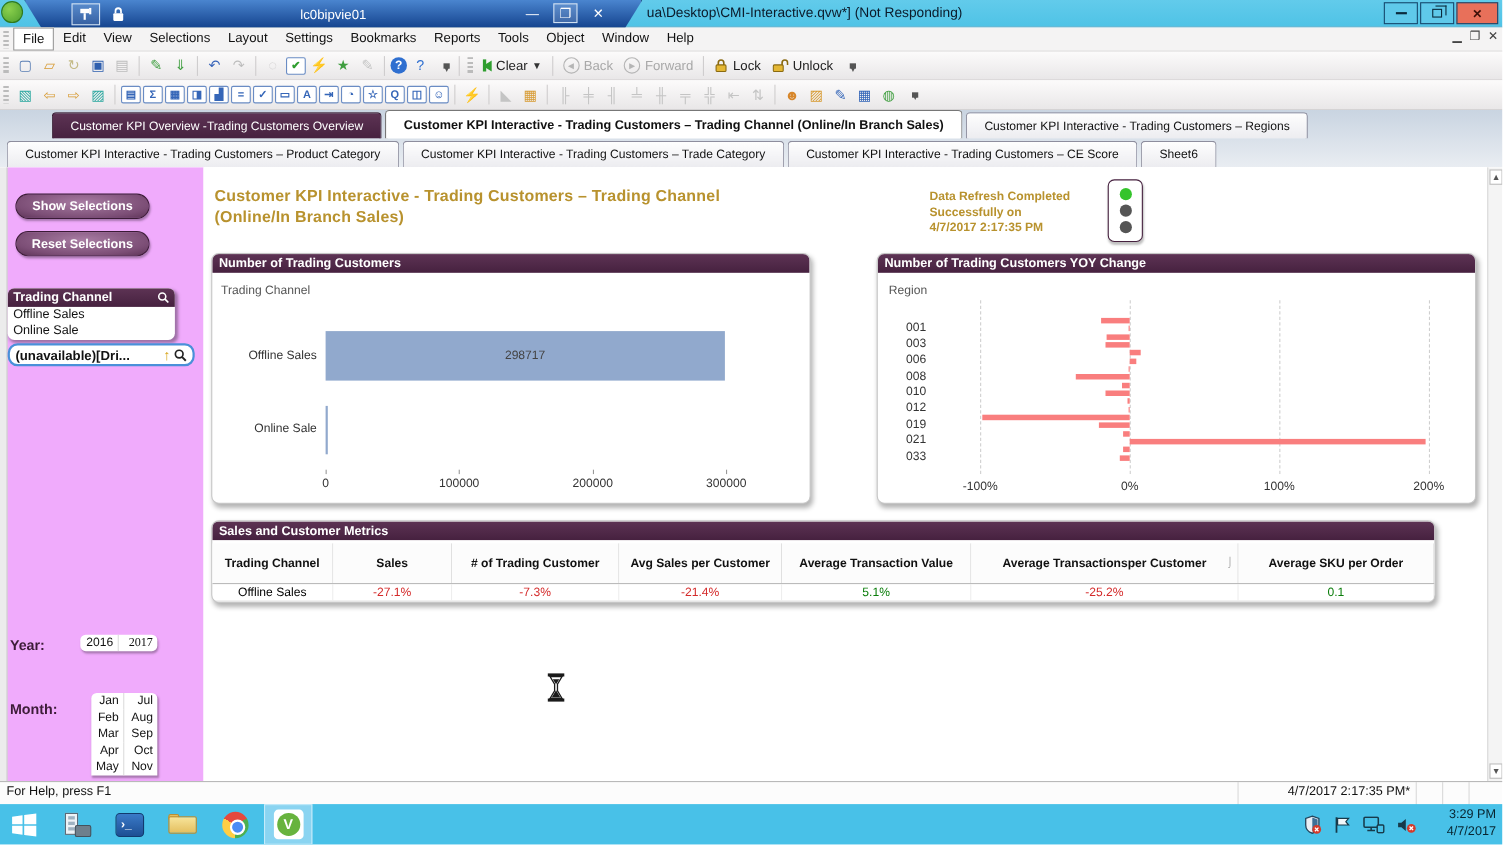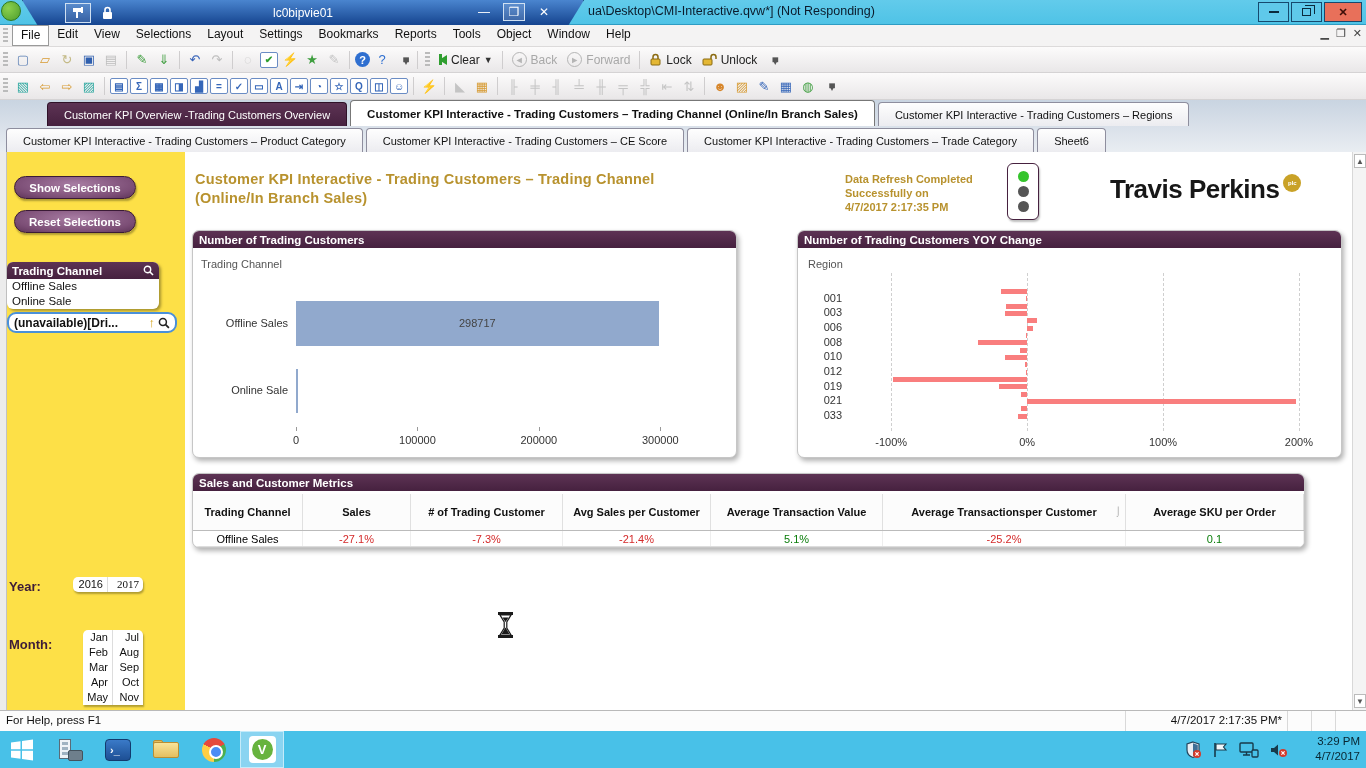--- a/index.html
+++ b/index.html
@@ -71,21 +71,21 @@
   .tabrow.r1 { top:0; } .tabrow.r2 { top:26px; }
   .tab { height:24px; display:flex; align-items:center; justify-content:center; padding:0 16px;
     font-size:11px; border:1px solid #8e8e9e; border-bottom:none; border-radius:4px 4px 0 0;
     background:linear-gradient(#fefefe,#ececf0); color:#111; white-space:nowrap; margin-right:3px; }
   .tab.dark { background:linear-gradient(#5d3354,#46213f); color:#fff; border-color:#2f1229;margin-left:41px; }
   .tab.active { background:#fff; font-weight:bold; font-size:11.5px; height:26px; border-color:#777; z-index:2; }
 
   
   .content { position:absolute; left:0; top:152px; width:1366px; height:558px; background:#fff; overflow:hidden; }
   .gutter { position:absolute; left:0; top:0; width:7px; height:558px; background:#ececec; border-right:1px solid #c2c2c2; }
-  .sidebar { position:absolute; left:7px; top:0; width:178px; height:558px; background:#fde047; }
+  .sidebar { position:absolute; left:7px; top:0; width:178px; height:558px; background:#f0abfc; }
   .main { position:absolute; left:185px; top:0; width:1167px; height:558px; background:#fff; }
   .vscroll { position:absolute; right:0; top:0; width:14px; height:558px; background:#f4f4f4; border-left:1px solid #d8d8d8; }
   .vs-btn { position:absolute; left:1px; width:12px; height:14px; border:1px solid #bbb; background:#fff;
     font-size:8px; color:#555; text-align:center; line-height:13px; }
 
   
   .sel-btn { position:absolute; width:122px; height:23px; border-radius:12px;
     background:radial-gradient(ellipse at 50% 35%, #a87ca3, #7c4e76 70%, #5e3458);
     border:1.5px solid #3b1b36; color:#fff; font-weight:bold; font-size:11.5px;
     display:flex; align-items:center; justify-content:center; box-shadow:1px 2px 2px rgba(0,0,0,.3); }
@@ -356,22 +356,22 @@
   </div>
 
   <div class="tabstrip">
     <div class="tabrow r1" id="tabrow1">
         <div class="tab dark">Customer KPI Overview -Trading Customers Overview</div>
         <div class="tab active">Customer KPI Interactive  - Trading Customers – Trading Channel (Online/In Branch Sales)</div>
         <div class="tab">Customer KPI Interactive - Trading Customers – Regions</div>
       </div>
     <div class="tabrow r2" id="tabrow2">
         <div class="tab">Customer KPI Interactive - Trading Customers – Product Category</div>
+        <div class="tab">Customer KPI Interactive - Trading Customers – Trade Category</div>
         <div class="tab">Customer KPI Interactive - Trading Customers – CE Score</div>
-        <div class="tab">Customer KPI Interactive - Trading Customers – Trade Category</div>
         <div class="tab">Sheet6</div>
       </div>
   </div>
 
   <div class="content">
     <div class="gutter"></div>
 
     <div class="sidebar">
       <div class="sel-btn" style="left:7px; top:24px;">Show Selections</div>
       <div class="sel-btn" style="left:7px; top:58px;">Reset Selections</div>
@@ -440,24 +440,20 @@
       <div class="refresh-note">
         <div>Data Refresh Completed</div>
         <div>Successfully on</div>
         <div>4/7/2017 2:17:35 PM</div>
       </div>
       <div class="traffic" id="traffic">
           <i style="background: rgb(53, 196, 44);"></i>
           <i style="background: rgb(85, 85, 85);"></i>
           <i style="background: rgb(85, 85, 85);"></i>
         </div>
-      <div class="brand">
-        <span class="txt">Travis Perkins</span>
-        <span class="plc">plc</span>
-      </div>
 
       <div class="panel" id="chart1" style="left:7px; top:78px; width:545px; height:228px;">
           <div class="p-caption">Number of Trading Customers</div>
           <div class="dim-label" style="left: 8px; top: 27px;">Trading Channel</div>
           <div class="cat-label" style="left: 0px; width: 95px; top: 85.5px;">Offline Sales</div>
           <div class="bar" style="left: 103px; top: 70px; width: 362.728px; height: 45px; background: rgb(145, 169, 205);"></div>
           <div class="bar-label" style="left: 103px; width: 362.728px; top: 85.5px;">298717</div>
           <div class="cat-label" style="left: 0px; width: 95px; top: 153px;">Online Sale</div>
           <div class="bar" style="left: 103px; top: 138px; width: 2px; height: 44px; background: rgb(145, 169, 205);"></div>
           <div class="tickmark" style="left: 103px; top: 196px;"></div>

